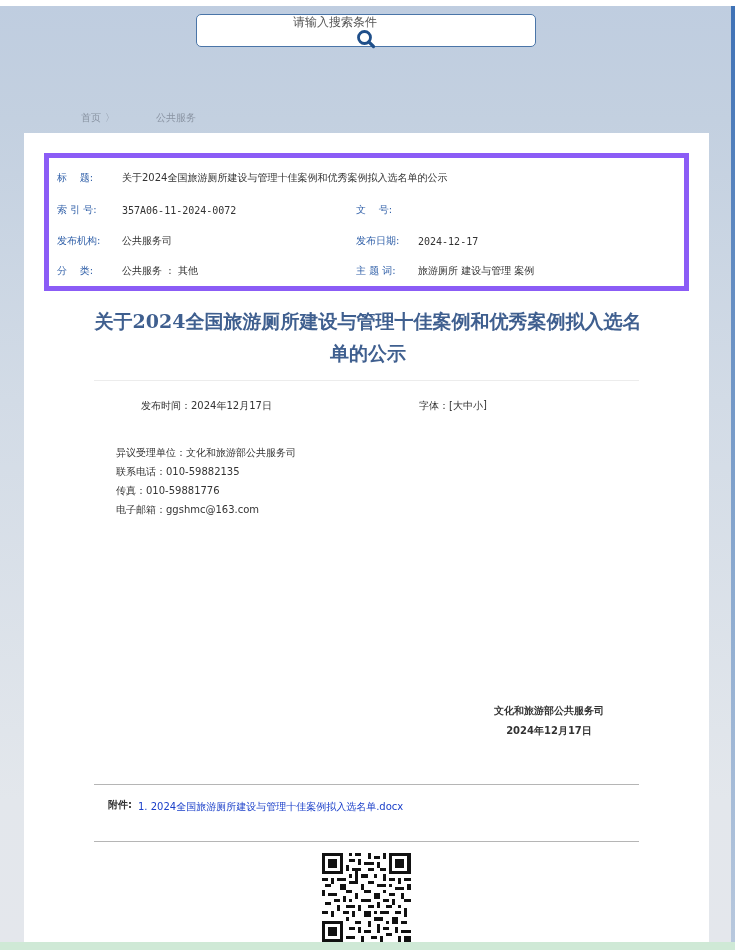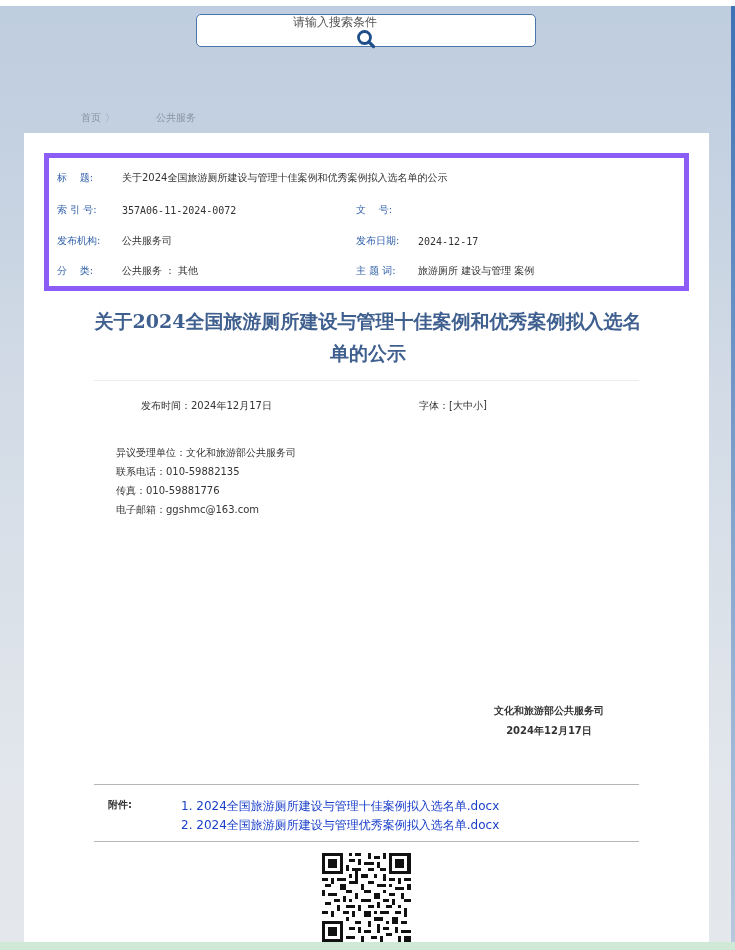--- a/index.html
+++ b/index.html
@@ -63,21 +63,21 @@
       font-size: 10px; line-height: 19px; color: #333; text-align: justify;
     }
     .body-text p.indent { text-indent: 22px; }
     .body-text p.line { padding-left: 22px; }
 
     .signature { position: absolute; left: 470px; top: 568px; font-size: 10px; color: #333; text-align: center; line-height: 20px; font-weight: bold; }
 
     .attach-rule-top { position: absolute; left: 70px; top: 651px; width: 545px; height: 1px; background: #b5b5b5; }
     .attach-rule-bot { position: absolute; left: 70px; top: 708px; width: 545px; height: 1px; background: #b5b5b5; }
     .attach-label { position: absolute; left: 72px; top: 665px; font-size: 10px; font-weight: bold; color: #333; margin-left: 12px; }
-    .attach-list { position: absolute; left: 114px; top: 664px; font-size: 12px; line-height: 19px; margin-left: 43px; }
+    .attach-list { position: absolute; left: 114px; top: 664px; font-size: 10px; line-height: 19px; }
     .attach-list a { color: #1a3fc9; text-decoration: none; display: block; cursor: pointer; }
 
     .qr { position: absolute; left: 297px; top: 720px; width: 90px; height: 89px; }
   </style>
 </head>
 <body>
 
 <div class="top-strip"></div>
 <div class="right-edge"></div>
 
@@ -145,21 +145,20 @@
 
   <div class="signature">
     <div>文化和旅游部公共服务司</div>
     <div>2024年12月17日</div>
   </div>
 
   <div class="attach-rule-top"></div>
   <div class="attach-label">附件:</div>
   <div class="attach-list">
     <a>1. 2024全国旅游厕所建设与管理十佳案例拟入选名单.docx</a>
-    <a>2. 2024全国旅游厕所建设与管理优秀案例拟入选名单.docx</a>
   </div>
   <div class="attach-rule-bot"></div>
 
   <svg class="qr" viewBox="0 0 29 29" shape-rendering="crispEdges">
     <rect width="29" height="29" fill="#fff"></rect>
     <g fill="#111">
       <path d="M0 0h7v7H0zM22 0h7v7h-7zM0 22h7v7H0z"></path>
     </g>
     <g fill="#fff">
       <path d="M1 1h5v5H1zM23 1h5v5h-5zM1 23h5v5H1z"></path>

